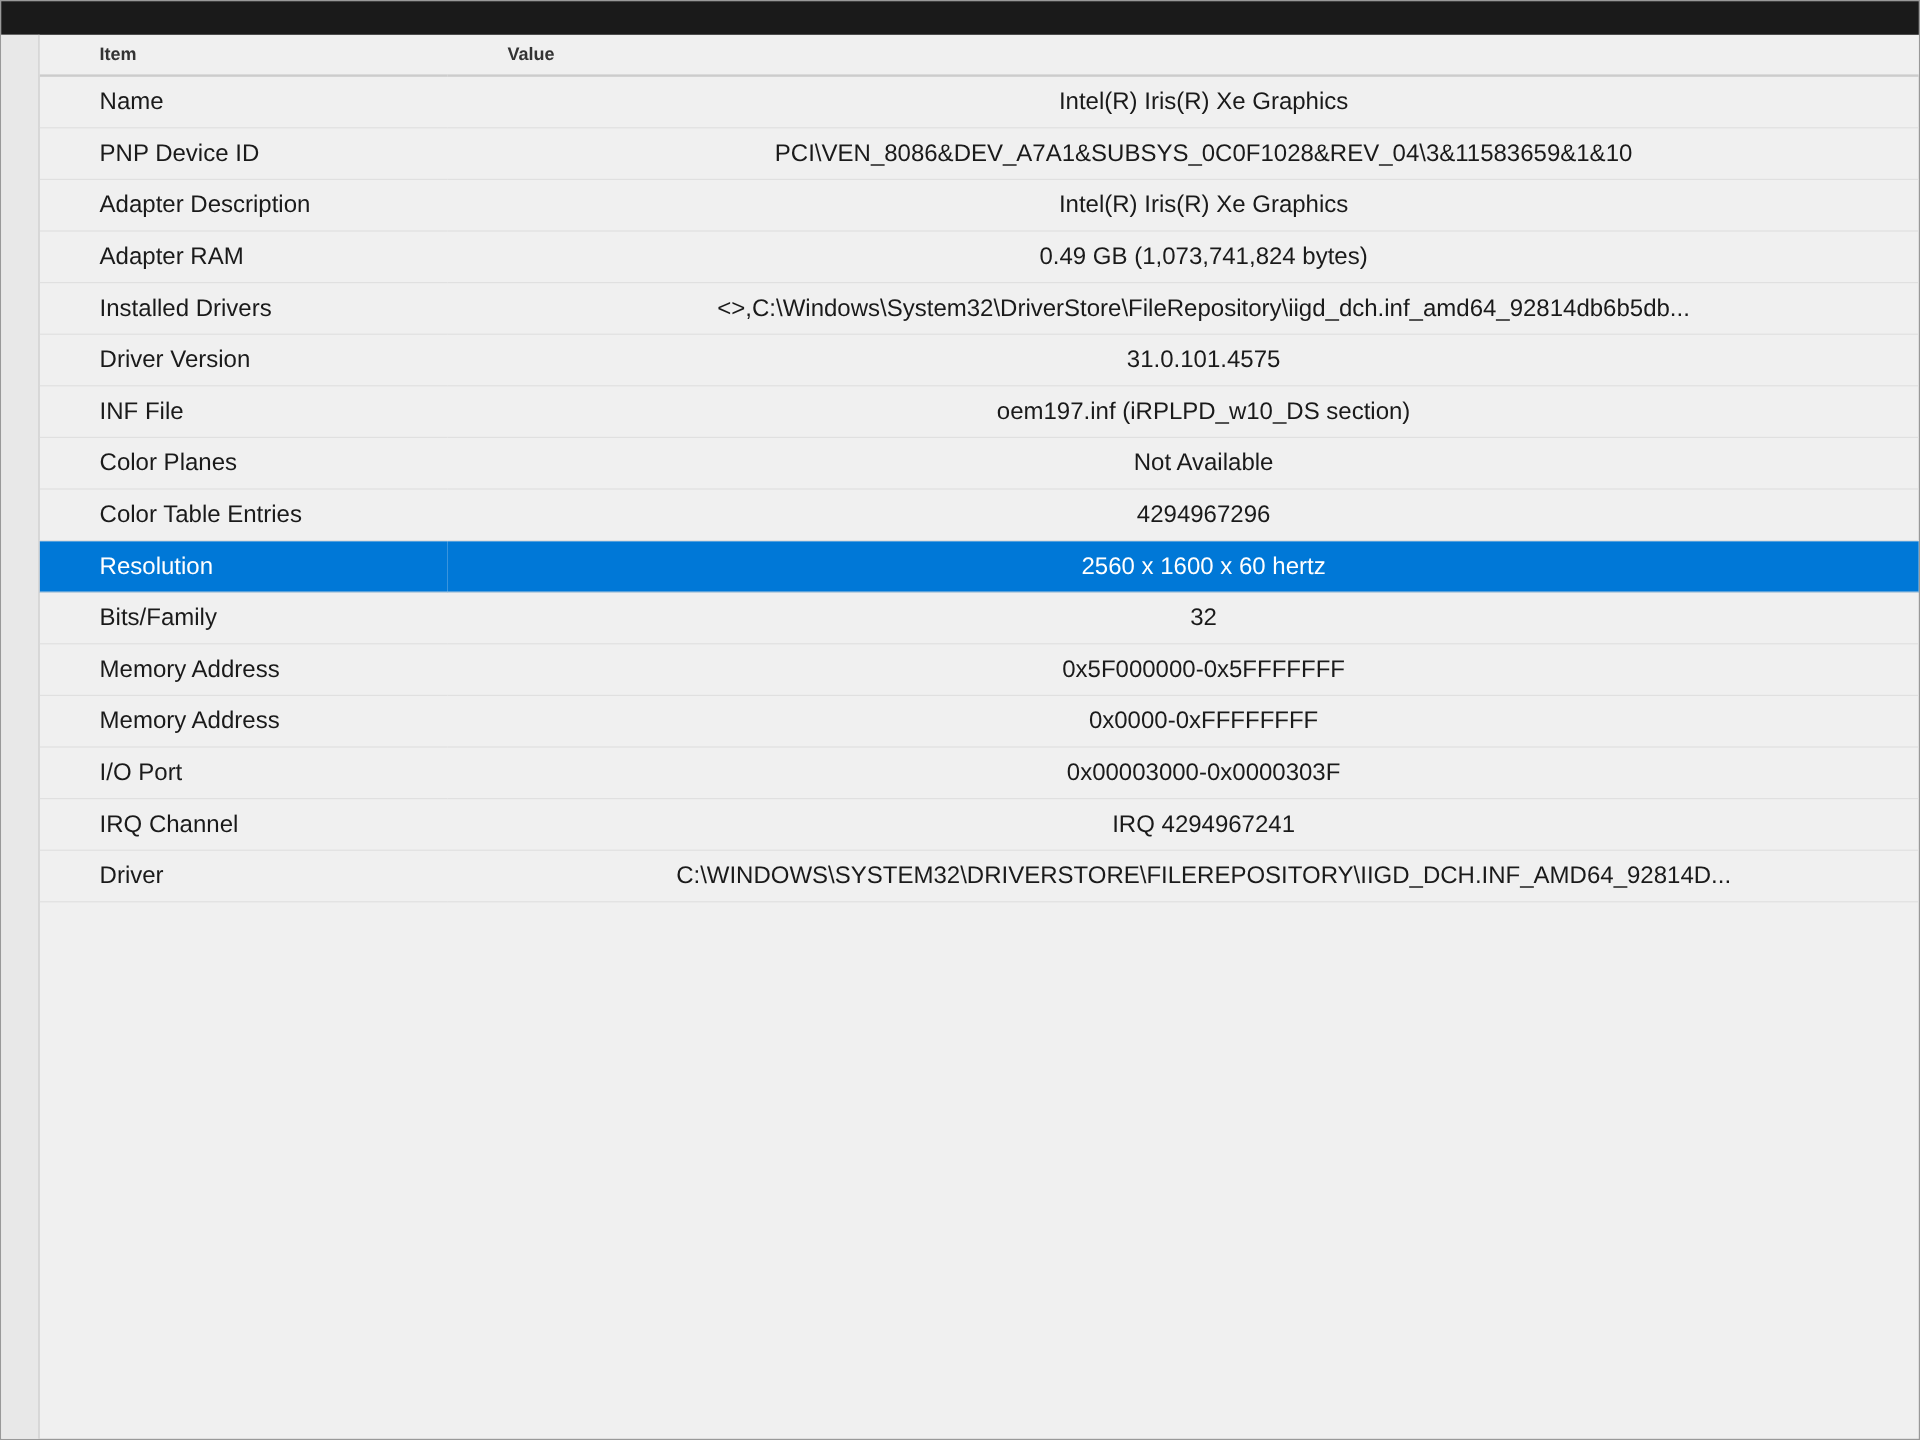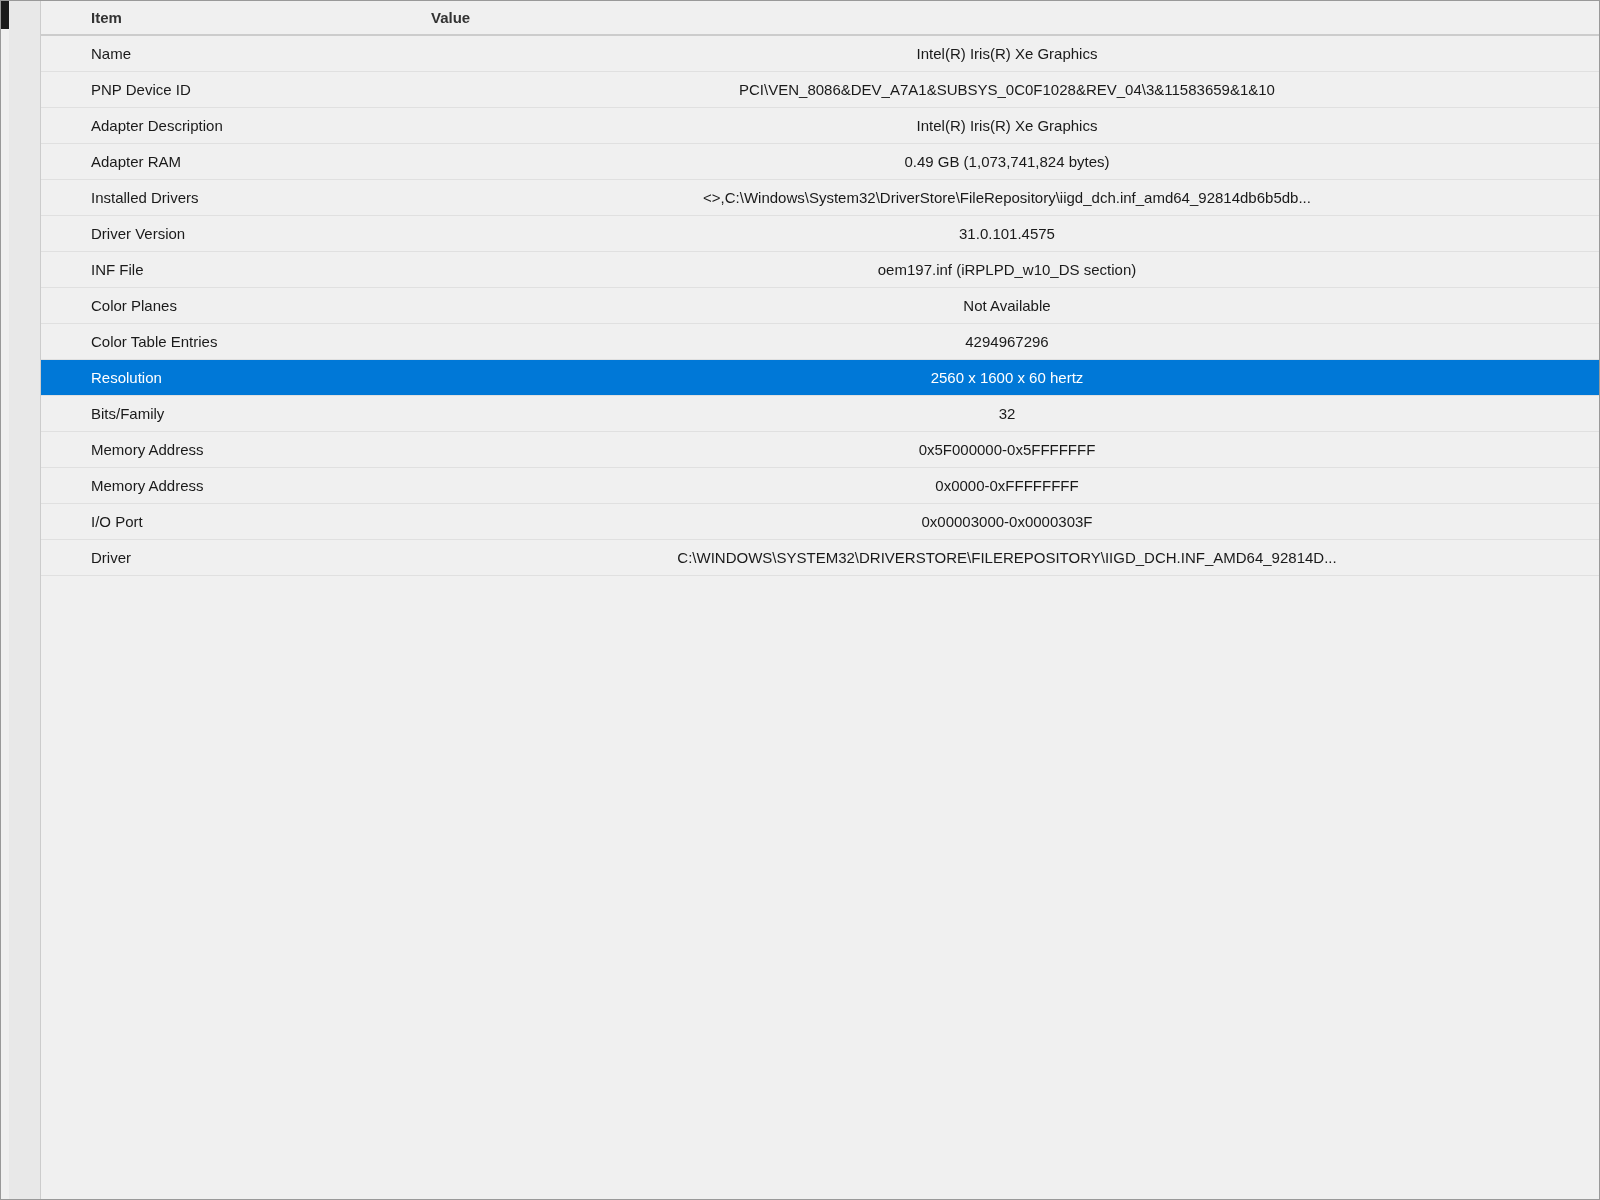--- a/index.html
+++ b/index.html
@@ -17,21 +17,21 @@
       height: 1200px;
       overflow: hidden;
     }
 
     .window-container {
       background-color: #f0f0f0;
       border: 1px solid #999;
       width: 100%;
       height: 100%;
       display: flex;
-      flex-direction: row;
+      flex-direction: column;
     }
 
     .title-bar {
       background-color: #1a1a1a;
       height: 28px;
       display: flex;
       align-items: center;
       justify-content: flex-end;
       padding-right: 8px;
     }
@@ -66,21 +66,21 @@
     }
 
     .header-row th:first-child {
       padding-left: 50px;
       width: 340px;
     }
 
     .properties-table td {
       padding: 7px 16px 7px 50px;
       vertical-align: middle;
-      font-size: 15px;
+      font-size: 20px;
       line-height: 1.4;
     }
 
     .properties-table td:first-child {
       width: 340px;
       color: #1a1a1a;
       font-weight: 400;
       padding-left: 50px;
     }
 
@@ -182,20 +182,24 @@
             </tr>
             <tr>
               <td>Memory Address</td>
               <td>0x0000-0xFFFFFFFF</td>
             </tr>
             <tr>
               <td>I/O Port</td>
               <td>0x00003000-0x0000303F</td>
             </tr>
             <tr>
+              <td>IRQ Channel</td>
+              <td>IRQ 4294967241</td>
+            </tr>
+            <tr>
               <td>Driver</td>
               <td>C:\WINDOWS\SYSTEM32\DRIVERSTORE\FILEREPOSITORY\IIGD_DCH.INF_AMD64_92814D...</td>
             </tr>
           </tbody>
       </table>
     </div>
   </div>
 </div>
 
 </body></html>

